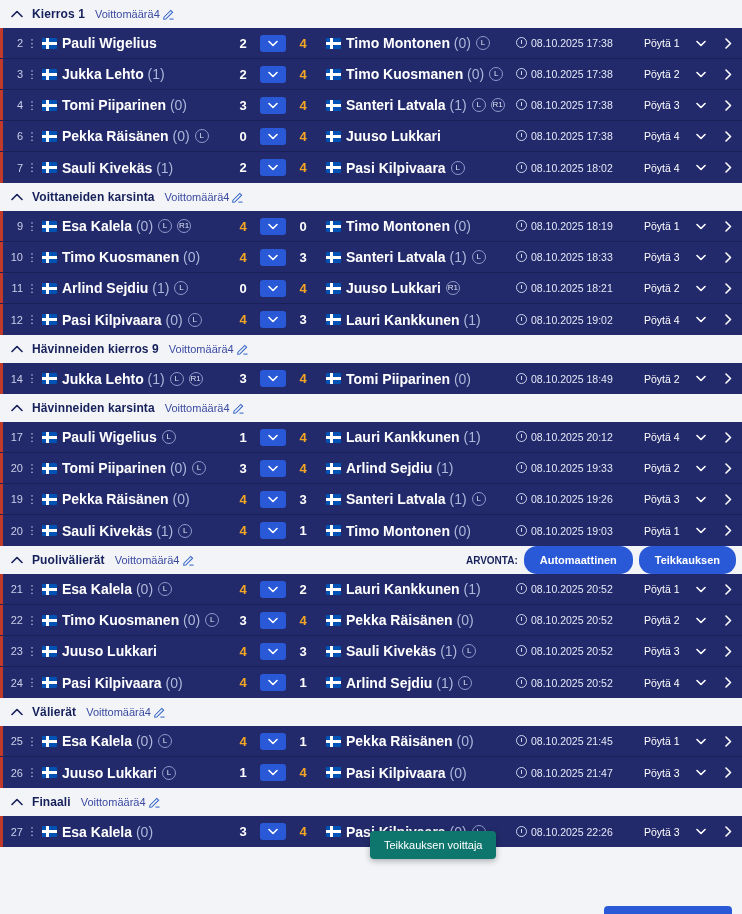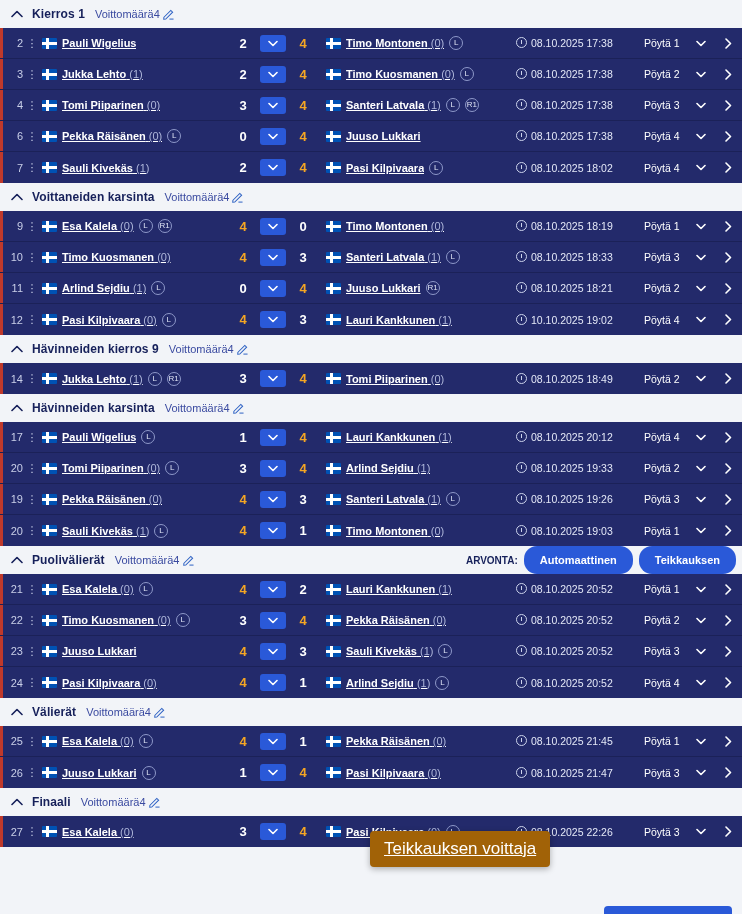--- a/index.html
+++ b/index.html
@@ -131,26 +131,25 @@
     background: #fff;
   }
   .flag::after {
     content: "";
     position: absolute;
     top: 4px; left: 0; right: 0;
     height: 3px;
     background: #fff;
   }
   .pname {
-    font-size: 11px;
+    font-size: 14px;
     color: #ffffff;
     white-space: nowrap;
     overflow: hidden;
     text-overflow: ellipsis;
-    text-decoration: underline;
   }
   .pname b { font-weight: bold; }
   .pseed { color: #aeb6da; font-weight: normal; }
 
   .badge {
     display: inline-flex;
     align-items: center;
     justify-content: center;
     width: 14px; height: 14px;
     border-radius: 50%;
@@ -229,29 +228,28 @@
     justify-content: flex-end;
     padding-right: 10px;
     color: #ffffff;
     font-size: 12px;
     cursor: pointer;
   }
 
   
   .tooltip {
     position: absolute;
-    background: #a16207;
+    background: #0f766e;
     color: #ffffff;
-    font-size: 17px;
+    font-size: 11px;
     padding: 8px 14px;
     border-radius: 4px;
     white-space: nowrap;
     z-index: 50;
     box-shadow: 0 2px 6px rgba(0,0,0,.3);
-    text-decoration: underline;
   }
 
   .bottom-btn {
     position: absolute;
     left: 604px;
     top: 906px;
     width: 128px;
     height: 18px;
     background: #2a59d8;
     border-radius: 4px 4px 0 0;
@@ -602,21 +600,21 @@
             <path d="M1 1.5 L5 5.5 L9 1.5" fill="none" stroke="#ffffff" stroke-width="1.6" stroke-linecap="round" stroke-linejoin="round"></path>
           </svg>
         </span>
         <span class="score lose">3</span>
         <div class="player p-right">
           <span class="flag"></span>
           <span class="pname"><b>Lauri Kankkunen</b> <span class="pseed">(1)</span></span>
         </div>
         <span class="time">
           <span class="clock"></span>
-          <span>10.10.2025 19:02</span>
+          <span>08.10.2025 19:02</span>
         </span>
         <span class="table-cell">Pöytä 4</span>
         <span class="table-chev">
           <svg width="10" height="7" viewBox="0 0 10 7">
             <path d="M1 1.5 L5 5.5 L9 1.5" fill="none" stroke="#ffffff" stroke-width="1.6" stroke-linecap="round" stroke-linejoin="round"></path>
           </svg>
         </span>
         <span class="row-arrow">
           <svg width="7" height="11" viewBox="0 0 7 11">
             <path d="M1 1 L5.5 5.5 L1 10" fill="none" stroke="#ffffff" stroke-width="1.6" stroke-linecap="round" stroke-linejoin="round"></path>

